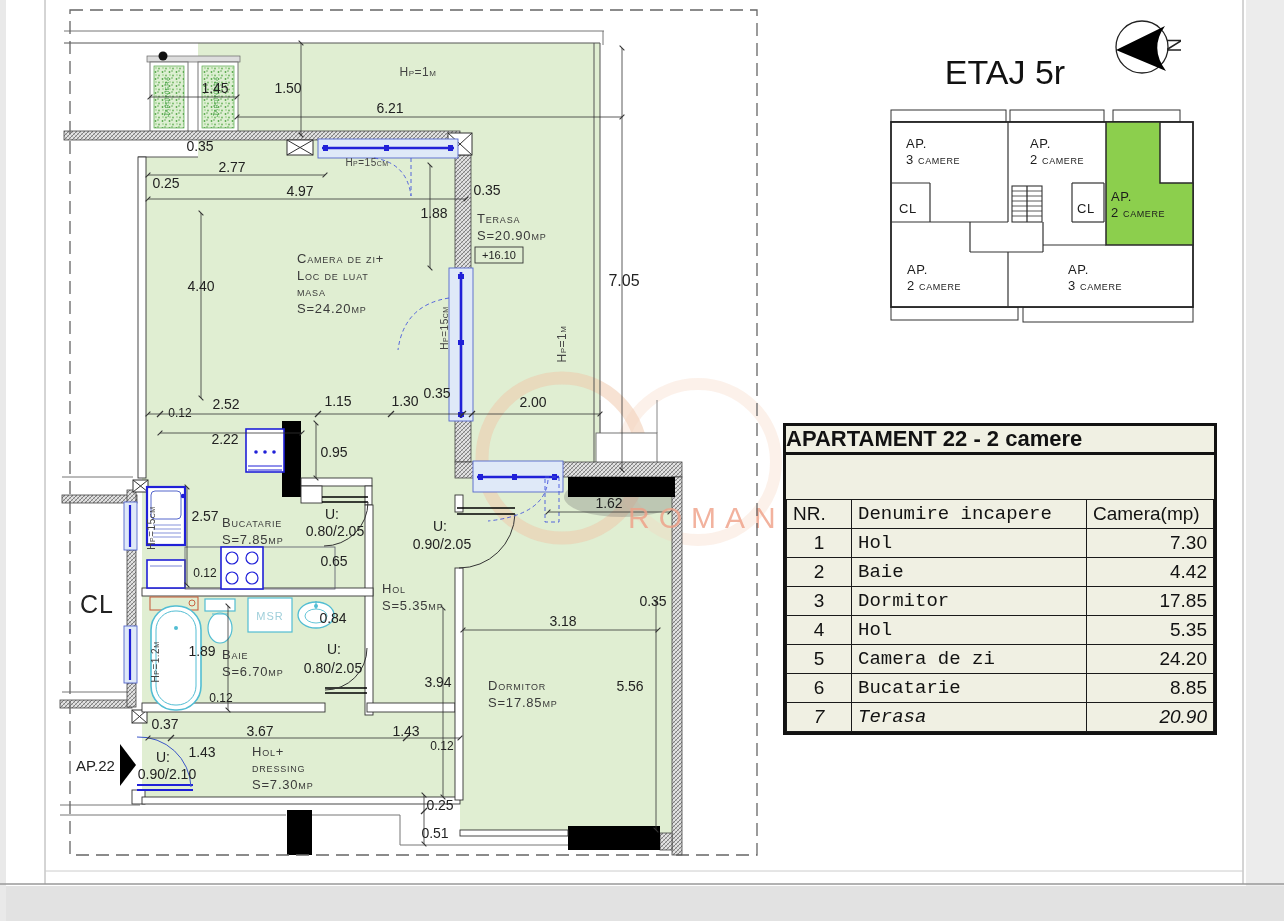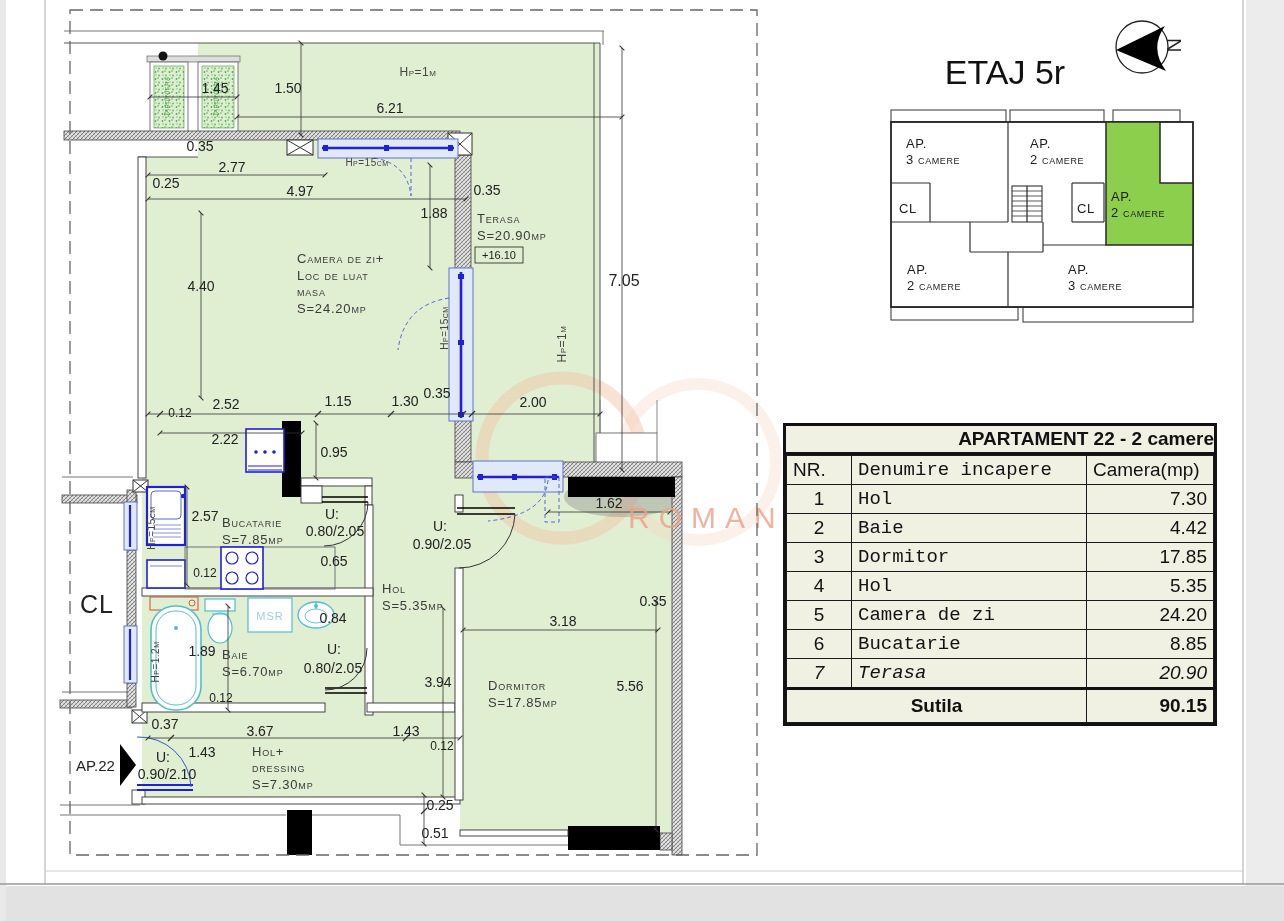--- a/index.html
+++ b/index.html
@@ -17,23 +17,23 @@
   .ap22{font-size:15px;fill:#222;}
   .jard{font-size:8px;fill:#3f9e3f;font-variant:small-caps;letter-spacing:.4px;text-anchor:middle;}
   .msr{font-size:11px;fill:#9fcfda;font-variant:small-caps;letter-spacing:1px;text-anchor:middle;}
   .kp{font-size:13px;fill:#1c1c1c;font-variant:small-caps;letter-spacing:.6px;}
   .etaj{font-size:34px;fill:#111;text-anchor:middle;}
   .wm-text{font-size:30px;fill:#ef9f86;opacity:.8;letter-spacing:9px;}
   .lvl{font-size:11px;fill:#222;text-anchor:middle;}
   
   .area-table{position:absolute;left:783px;top:423px;width:434px;background:#f0f0e3;
       border:3px solid #121212;color:#121212;box-sizing:border-box;}
-  .t-title{height:26px;line-height:26px;text-align:right;font-weight:bold;font-size:19px;
+  .t-title{height:26px;line-height:26px;text-align:left;font-weight:bold;font-size:22px;
       border-bottom:3px solid #121212;}
-  table.t{border-collapse:collapse;width:100%;}
+  table.t{border-collapse:collapse;width:100%;margin-top:44px;}
   table.t td{border:1.4px solid #1a1a1a;font-size:19px;height:28px;padding:0 6px;}
   td.c-nr{width:52px;text-align:center;}
   td.c-name{width:222px;text-align:left;font-family:Liberation Mono, monospace;}
   td.c-area{text-align:right;}
   td.h-nr{width:52px;text-align:left;}
   tr.it td{font-style:italic;}
   tr.total td,tr.built td{border-top:3px solid #121212;font-weight:bold;height:32px;}
   tr.total td.lab,tr.built td.lab{text-align:center;}
 </style>
 </head>
@@ -496,19 +496,15 @@
       <tr>
         <td class="c-nr">6</td>
         <td class="c-name">Bucatarie</td>
         <td class="c-area">8.85</td>
       </tr>
       <tr class="it">
         <td class="c-nr">7</td>
         <td class="c-name">Terasa</td>
         <td class="c-area">20.90</td>
       </tr>
-      <tr class="total">
-        <td class="lab" colspan="2">Sutila</td>
-        <td class="c-area">90.15</td>
-      </tr>
     </tbody>
   </table>
 </div>
 
 </body></html>

